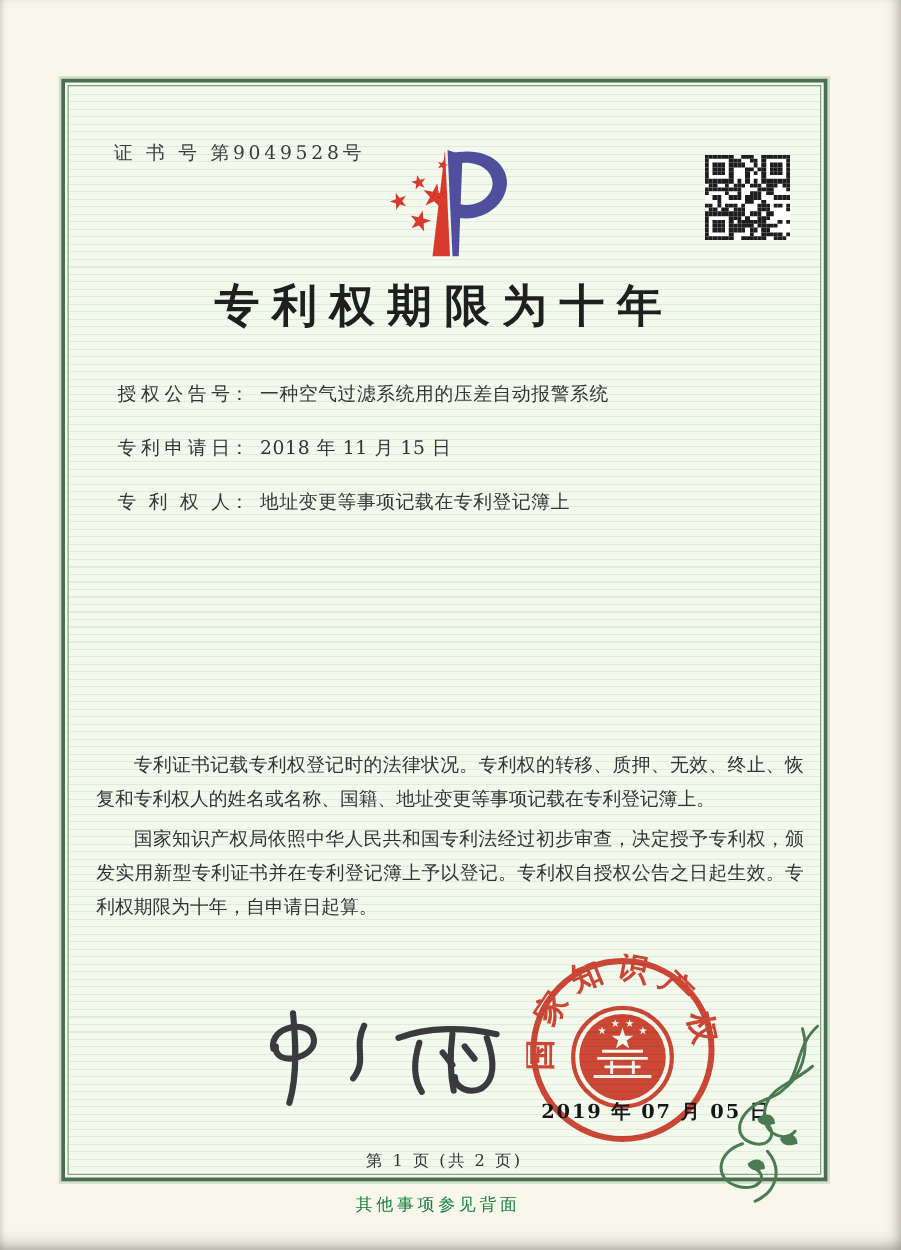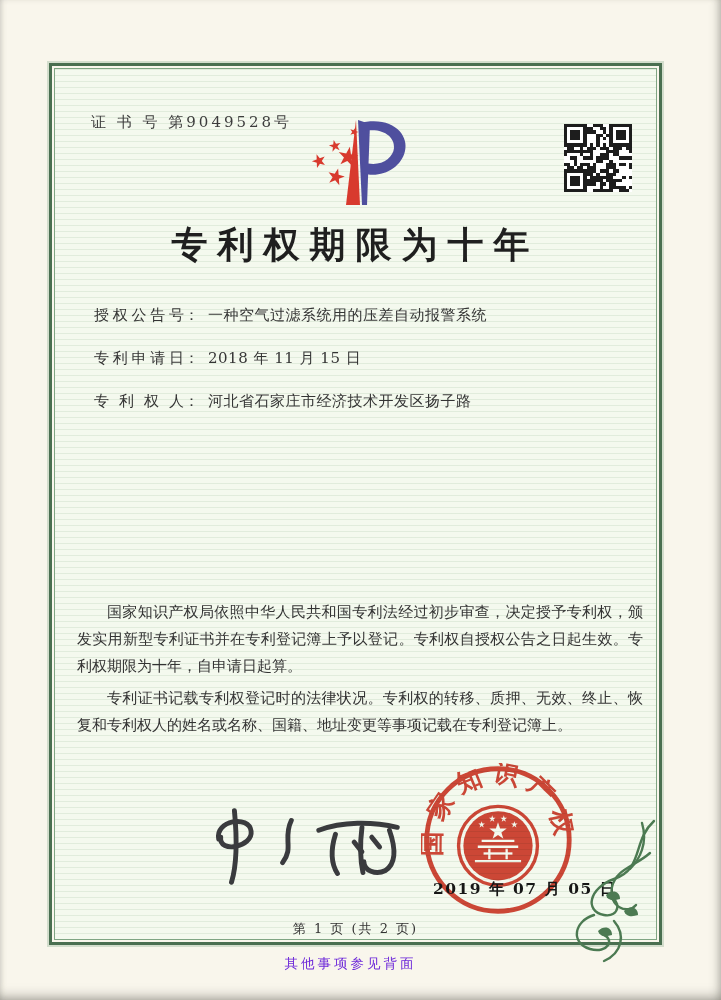--- a/index.html
+++ b/index.html
@@ -41,21 +41,21 @@
   .signer div{margin-bottom:12px;}
   .signature{position:absolute;left:150px;top:736px;width:206px;height:82px;}
   .seal{position:absolute;left:366px;top:694px;width:154px;height:154px;
         mix-blend-mode:multiply;opacity:.93;}
   .seal-date{position:absolute;left:378px;top:810px;font-size:15.5px;
              color:#161616;letter-spacing:1.5px;font-weight:700;}
   .pageno{position:absolute;left:0;right:0;top:851px;text-align:center;
           font-size:13px;color:#333;letter-spacing:2px;}
   .flourish{position:absolute;right:-10px;bottom:-26px;width:112px;height:150px;}
   .note{position:absolute;left:0;right:20px;top:955px;text-align:center;
-        font-size:13.5px;color:#6d28d9;letter-spacing:3px;}
+        font-size:13.5px;color:#15803d;letter-spacing:3px;}
 </style>
 </head>
 <body>
 
 <div class="paper">
   <div class="frame">
     <div class="frame-inner">
 
       <div class="cert-no">证 书 号 第9049528号</div>
 
@@ -331,27 +331,27 @@
       <h1 class="title">专利权期限为十年</h1>
 
       <div class="fields">
         <div class="frow">
           <span class="flabel">授权公告号</span><span class="fcolon">：</span><span class="fvalue">一种空气过滤系统用的压差自动报警系统</span>
         </div>
         <div class="frow">
           <span class="flabel">专利申请日</span><span class="fcolon">：</span><span class="fvalue">2018 年 11 月 15 日</span>
         </div>
         <div class="frow">
-          <span class="flabel">专利权人</span><span class="fcolon">：</span><span class="fvalue">河北省石家庄市经济技术开发区扬子路</span>
+          <span class="flabel">专利权人</span><span class="fcolon">：</span><span class="fvalue">地址变更等事项记载在专利登记簿上</span>
         </div>
       </div>
 
       <div class="paras">
+        <p>专利证书记载专利权登记时的法律状况。专利权的转移、质押、无效、终止、恢复和专利权人的姓名或名称、国籍、地址变更等事项记载在专利登记簿上。</p>
         <p>国家知识产权局依照中华人民共和国专利法经过初步审查，决定授予专利权，颁发实用新型专利证书并在专利登记簿上予以登记。专利权自授权公告之日起生效。专利权期限为十年，自申请日起算。</p>
-        <p>专利证书记载专利权登记时的法律状况。专利权的转移、质押、无效、终止、恢复和专利权人的姓名或名称、国籍、地址变更等事项记载在专利登记簿上。</p>
       </div>
 
 
       <svg class="signature" viewBox="0 0 210 82" aria-hidden="true">
         <g fill="none" stroke="#2b2b30" stroke-width="5" stroke-linecap="round" opacity="0.92">
           <path d="M14,34 C10,15 45,9 47,26 C49,42 14,49 16,32"></path>
           <path d="M30,5 C32,26 34,55 27,78"></path>
           <path d="M88,15 C79,33 91,43 79,58"></path>
           <path d="M116,25 C140,16 170,16 196,22"></path>
           <path d="M133,29 C128,45 128,58 135,69"></path>

